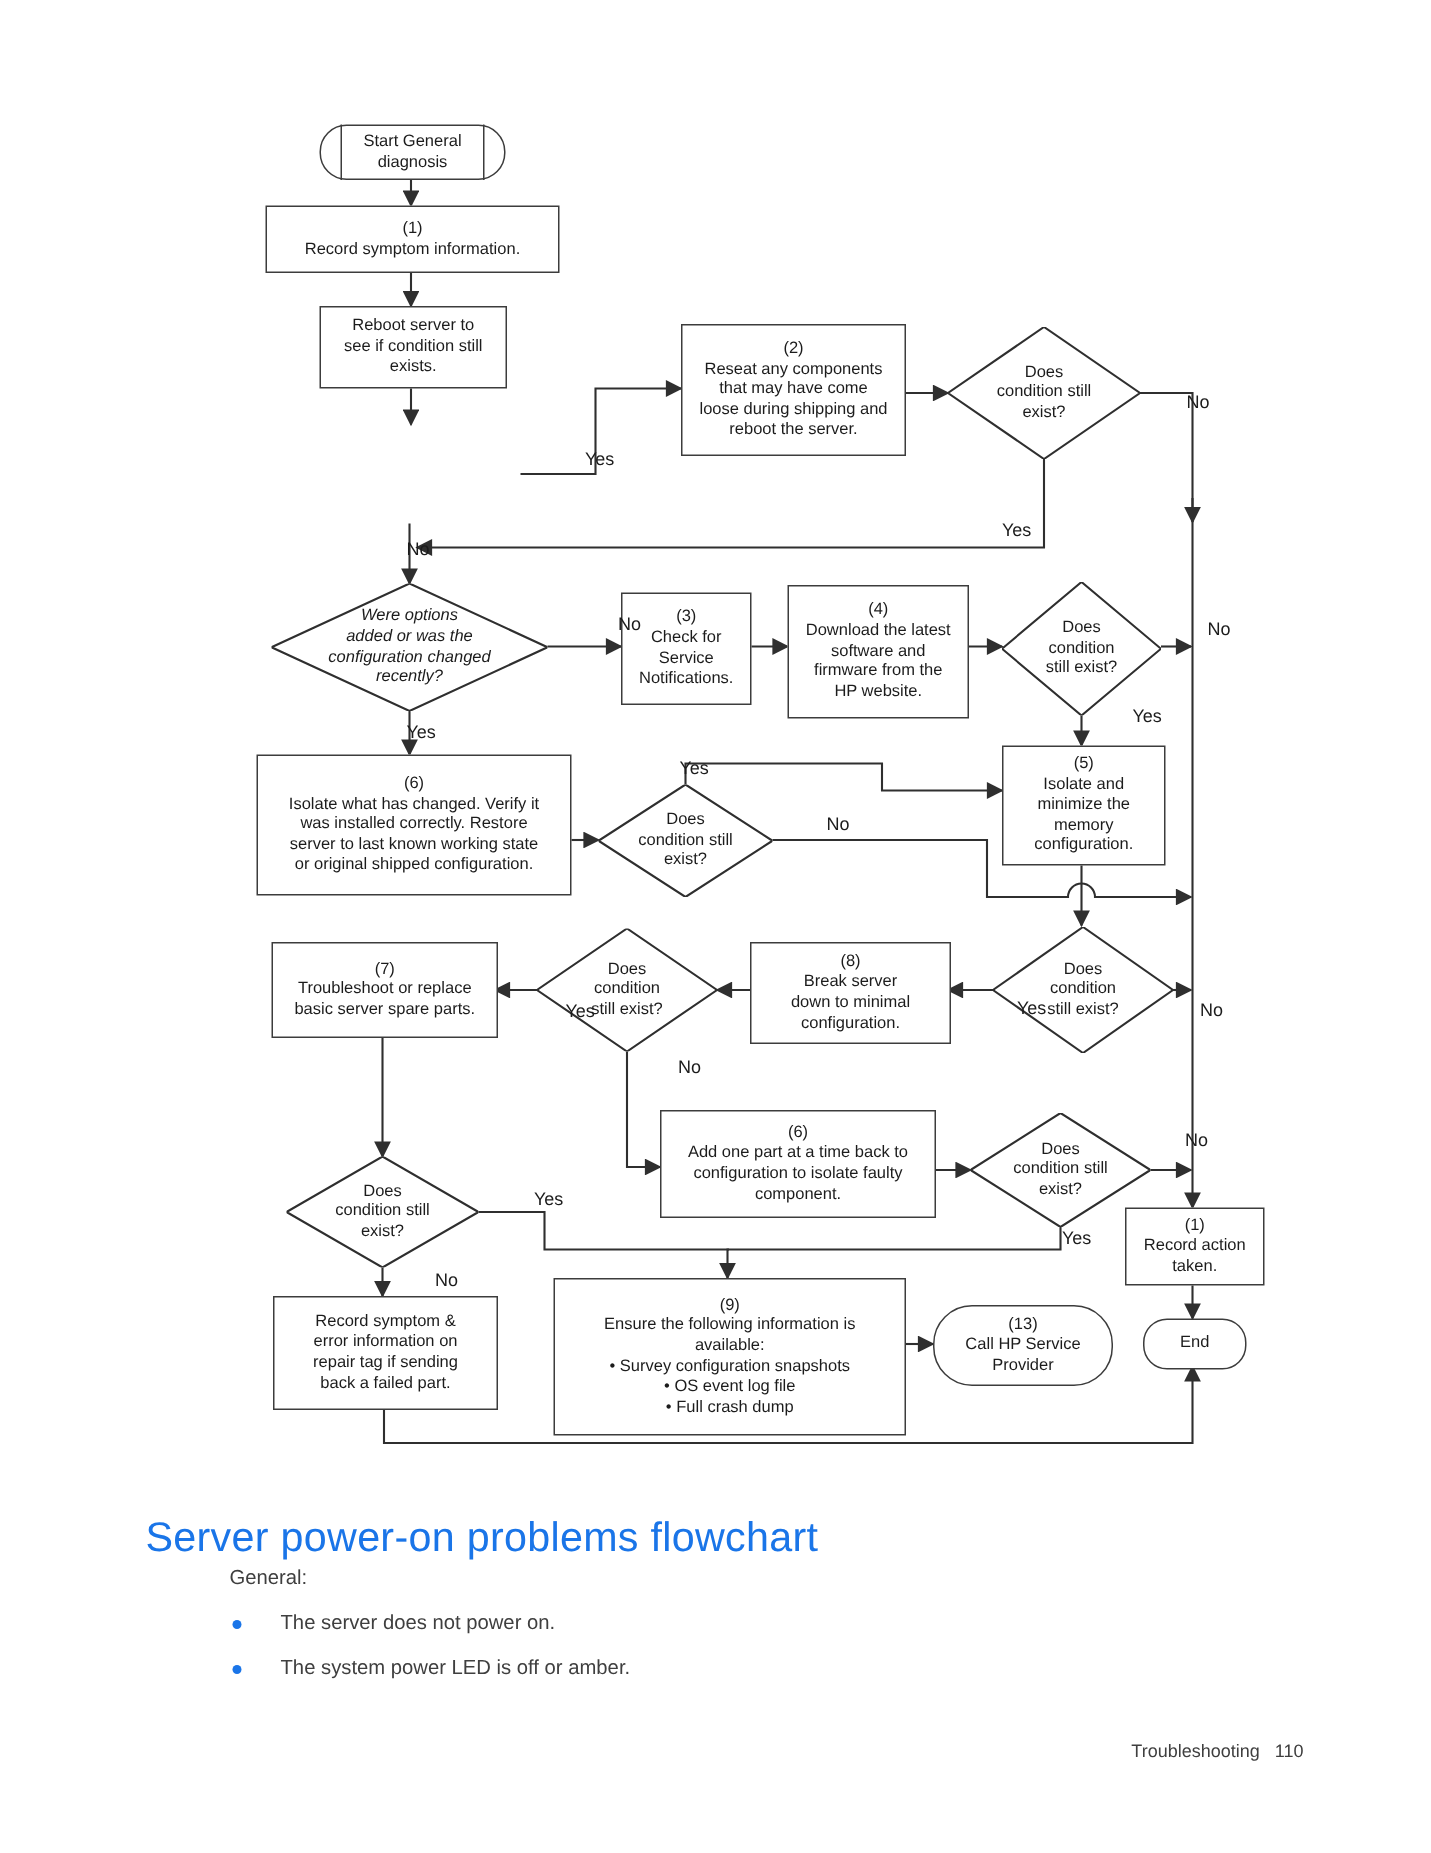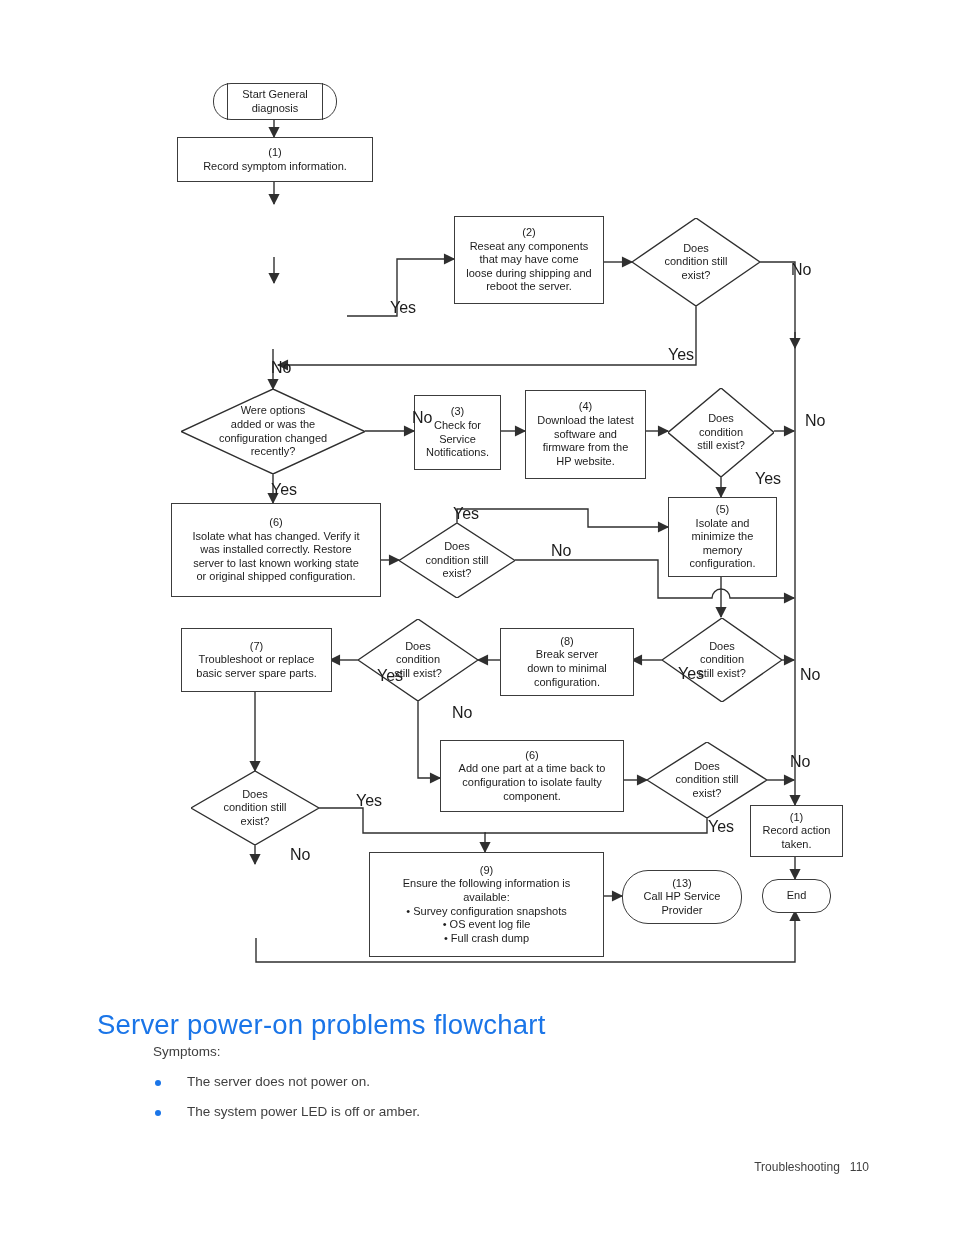--- a/index.html
+++ b/index.html
@@ -9,21 +9,21 @@
   .node{position:absolute;z-index:1;display:flex;align-items:center;justify-content:center;
         text-align:center;font-size:11px;line-height:1.24;color:#1c1c1c;white-space:pre-line;}
   .box{border:1.5px solid #3c3c3c;background:#ffffff;}
   .terminator{border:1.5px solid #3c3c3c;background:#ffffff;}
   .diamond{background:transparent;}
   .diamond .shape{position:absolute;left:0;top:0;width:100%;height:100%;}
   .diamond .txt{position:relative;z-index:1;white-space:pre-line;}
   .start-inner{position:absolute;top:-1px;bottom:-1px;left:13px;right:13px;
         border-left:1.5px solid #3c3c3c;border-right:1.5px solid #3c3c3c;}
   .start-txt{position:relative;z-index:1;white-space:pre-line;}
-  .edge-label{position:absolute;z-index:2;font-size:16px;color:#1c1c1c;padding-left:28px;}
+  .edge-label{position:absolute;z-index:2;font-size:12px;color:#1c1c1c;padding-left:28px;}
   .heading{position:absolute;left:83px;top:995px;font-size:27.5px;letter-spacing:0.2px;
         color:#1a75e8;font-weight:400;}
   .symptoms{position:absolute;left:153px;top:1044px;font-size:13.5px;color:#3f3f3f;}
   .bullet-text{position:absolute;font-size:13.5px;color:#3f3f3f;}
   .bullet-dot{position:absolute;width:6px;height:6px;border-radius:50%;background:#1a75e8;}
   .footer{position:absolute;top:1160px;right:85px;display:flex;gap:10px;
         font-size:12px;color:#3f3f3f;}
 </style>
 </head>
 <body>
@@ -75,20 +75,23 @@
 
   <div class="node terminator" style="left:213px;top:83px;width:122px;height:35px;border-radius:18px;">
     <span class="start-inner"></span>
     <div class="start-txt">Start General
 diagnosis</div>
   </div>
 
   <div class="node box" style="left:177px;top:137px;width:194px;height:43px;">(1)
 Record symptom information.</div>
 
+  <div class="node box" style="left:213px;top:204px;width:123px;height:53px;">Reboot server to
+see if condition still
+exists.</div>
 
   <div class="node box" style="left:454px;top:216px;width:148px;height:86px;">(2)
 Reseat any components
 that may have come
 loose during shipping and
 reboot the server.</div>
 
   <div class="node box" style="left:414px;top:395px;width:85px;height:73px;">(3)
 Check for
 Service
@@ -123,39 +126,43 @@
 
   <div class="node box" style="left:440px;top:740px;width:182px;height:70px;">(6)
 Add one part at a time back to
 configuration to isolate faulty
 component.</div>
 
   <div class="node box" style="left:750px;top:805px;width:91px;height:50px;">(1)
 Record action
 taken.</div>
 
+  <div class="node box" style="left:182px;top:864px;width:148px;height:74px;">Record symptom &amp;
+error information on
+repair tag if sending
+back a failed part.</div>
 
   <div class="node box" style="left:369px;top:852px;width:233px;height:103px;">(9)
 Ensure the following information is
 available:
 • Survey configuration snapshots
 • OS event log file
 • Full crash dump</div>
 
   <div class="node diamond" style="left:632px;top:218px;width:128px;height:88px;">
     <svg class="shape" viewBox="0 0 100 60" preserveAspectRatio="none">
       <polygon points="50,0 100,30 50,60 0,30" fill="#ffffff" stroke="#2f2f2f" stroke-width="1.4" vector-effect="non-scaling-stroke"></polygon>
       </svg>
     <div class="txt">Does
 condition still
 exist?</div>
   </div>
 
 
-  <div class="node diamond" style="left:181px;top:389px;width:184px;height:85px;">
+  <div class="node diamond" style="left:181px;top:389px;width:184px;height:85px;font-style:italic;">
     <svg class="shape" viewBox="0 0 100 60" preserveAspectRatio="none">
       <polygon points="50,0 100,30 50,60 0,30" fill="#ffffff" stroke="#2f2f2f" stroke-width="1.4" vector-effect="non-scaling-stroke"></polygon>
       </svg>
     <div class="txt">Were options
 added or was the
 configuration changed
 recently?</div>
   </div>
 
   <div class="node diamond" style="left:668px;top:388px;width:106px;height:89px;">
@@ -236,21 +243,21 @@
   <span class="edge-label" style="left:424px;top:704px;">No</span>
   <span class="edge-label" style="left:650px;top:665px;">Yes</span>
   <span class="edge-label" style="left:772px;top:666px;">No</span>
   <span class="edge-label" style="left:762px;top:753px;">No</span>
   <span class="edge-label" style="left:680px;top:818px;">Yes</span>
   <span class="edge-label" style="left:328px;top:792px;">Yes</span>
   <span class="edge-label" style="left:262px;top:846px;">No</span>
 
   <h1 class="heading" style="margin:14px;">Server power-on problems flowchart</h1>
 
-  <div class="symptoms">Symptoms:</div>
+  <div class="symptoms">General:</div>
 
   <span class="bullet-dot" style="left:155px;top:1080px;"></span>
   <div class="bullet-text" style="left:187px;top:1074px;">The server does not power on.</div>
 
   <span class="bullet-dot" style="left:155px;top:1110px;"></span>
   <div class="bullet-text" style="left:187px;top:1104px;">The system power LED is off or amber.</div>
 
   <div class="footer">
     <span>Troubleshooting</span>
     <span>110</span>

